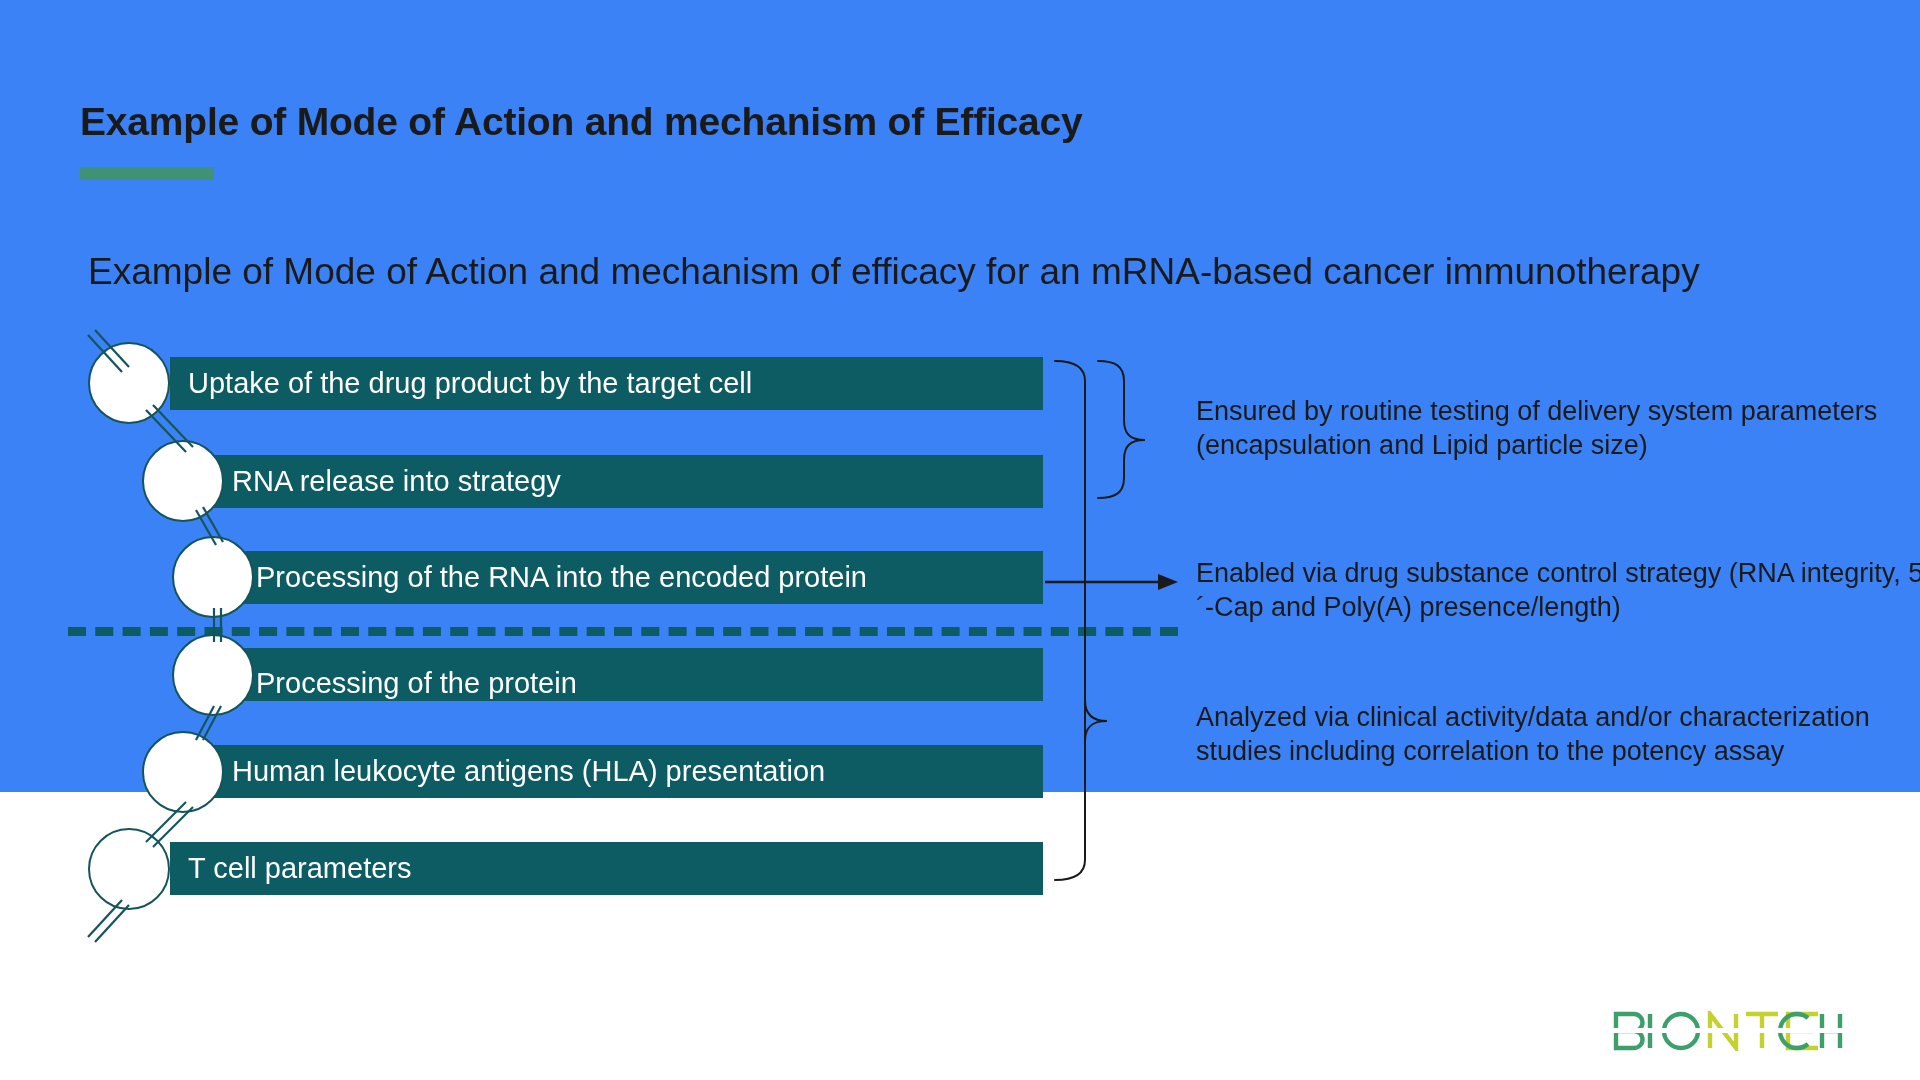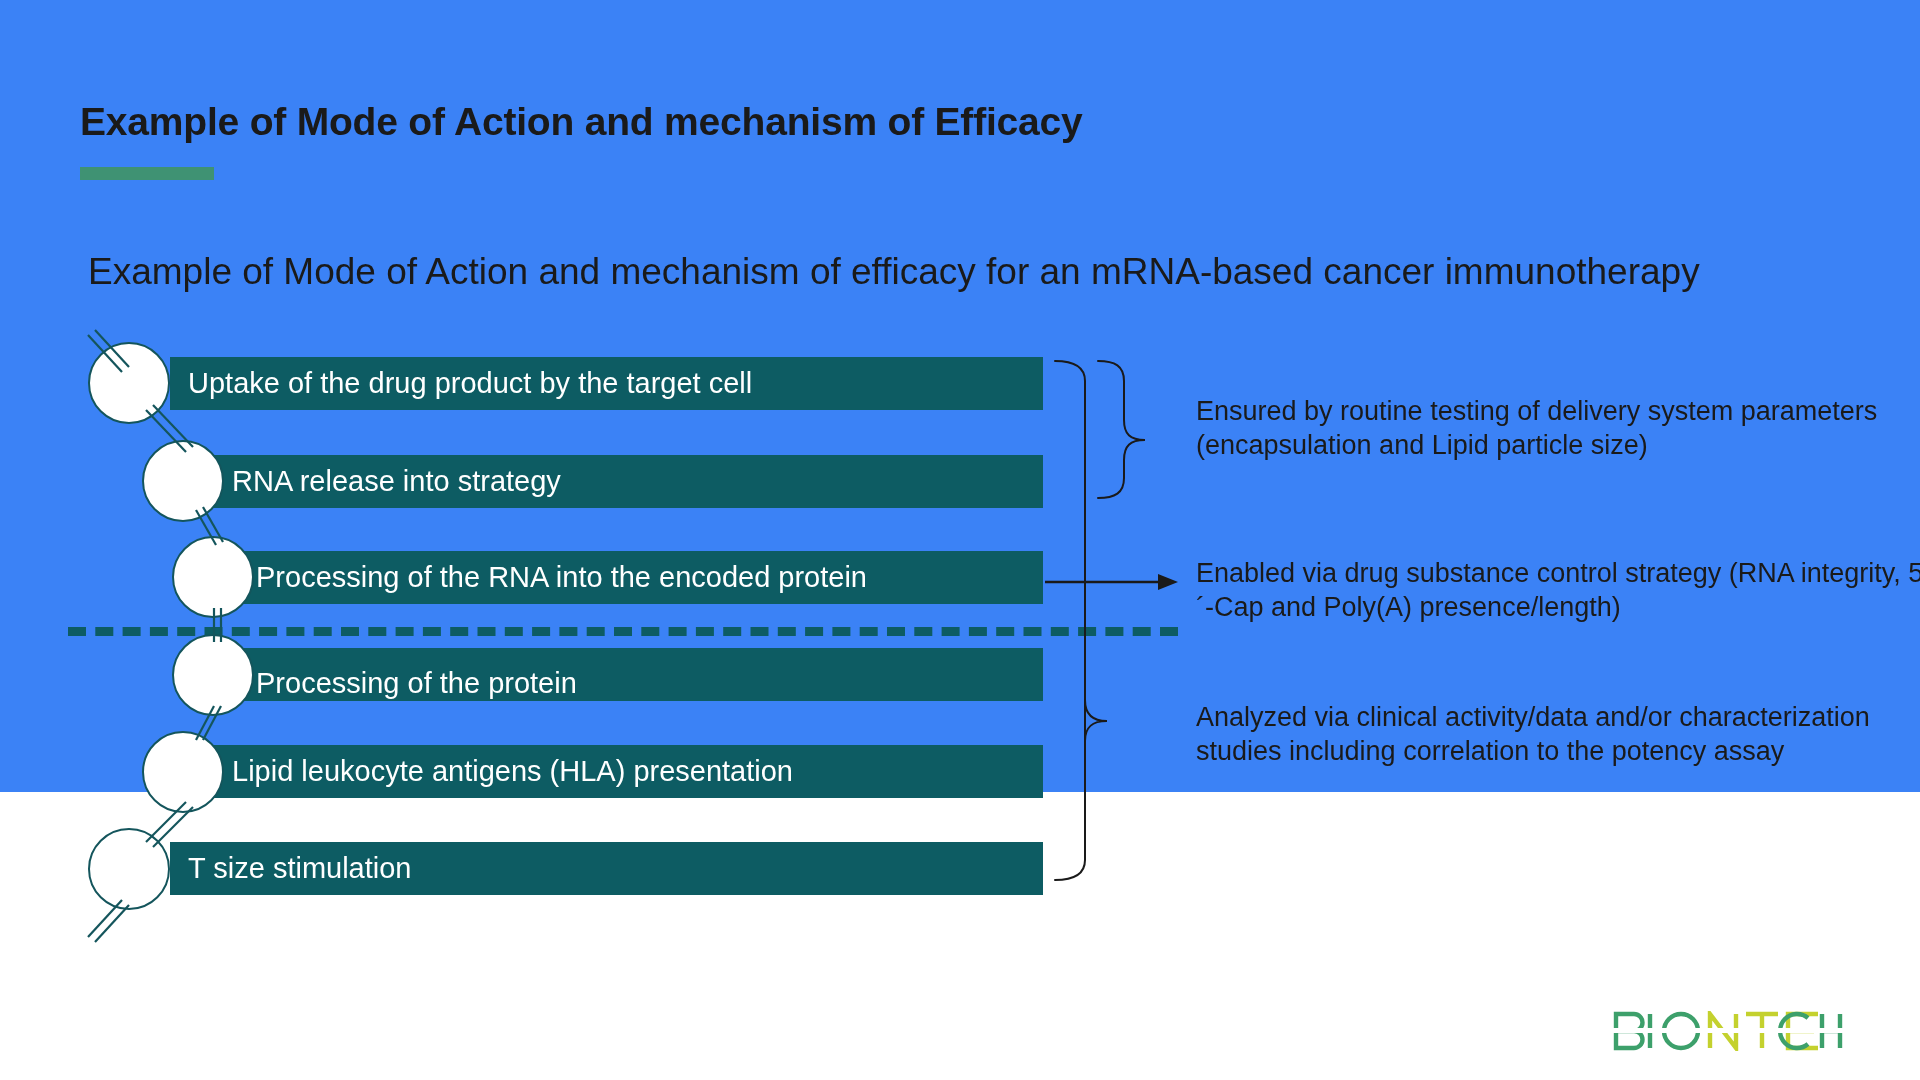--- a/index.html
+++ b/index.html
@@ -146,24 +146,24 @@
     <div class="bar" style="left:212px; top:455px; width:831px;"></div>
     <div class="bar-label" style="left:232px; top:455px;">RNA release into strategy</div>
 
     <div class="bar" style="left:236px; top:551px; width:807px;"></div>
     <div class="bar-label" style="left:256px; top:551px;">Processing of the RNA into the encoded protein</div>
 
     <div class="bar" style="left:236px; top:648px; width:807px;"></div>
     <div class="bar-label" style="left:256px; top:648px;margin-top:9px;">Processing of the protein</div>
 
     <div class="bar" style="left:212px; top:745px; width:831px;"></div>
-    <div class="bar-label" style="left:232px; top:745px;">Lipid leukocyte antigens (HLA) presentation</div>
+    <div class="bar-label" style="left:232px; top:745px;">Human leukocyte antigens (HLA) presentation</div>
 
     <div class="bar" style="left:170px; top:842px; width:873px;"></div>
-    <div class="bar-label" style="left:188px; top:842px;">T size stimulation</div>
+    <div class="bar-label" style="left:188px; top:842px;">T cell parameters</div>
 
     <div class="divider"></div>
 
     <div class="node-circle" style="left:88px;  top:342px;"></div>
     <div class="node-circle" style="left:142px; top:440px;"></div>
     <div class="node-circle" style="left:172px; top:536px;"></div>
     <div class="node-circle" style="left:172px; top:634px;"></div>
     <div class="node-circle" style="left:142px; top:731px;"></div>
     <div class="node-circle" style="left:88px;  top:828px;"></div>
   </div>

